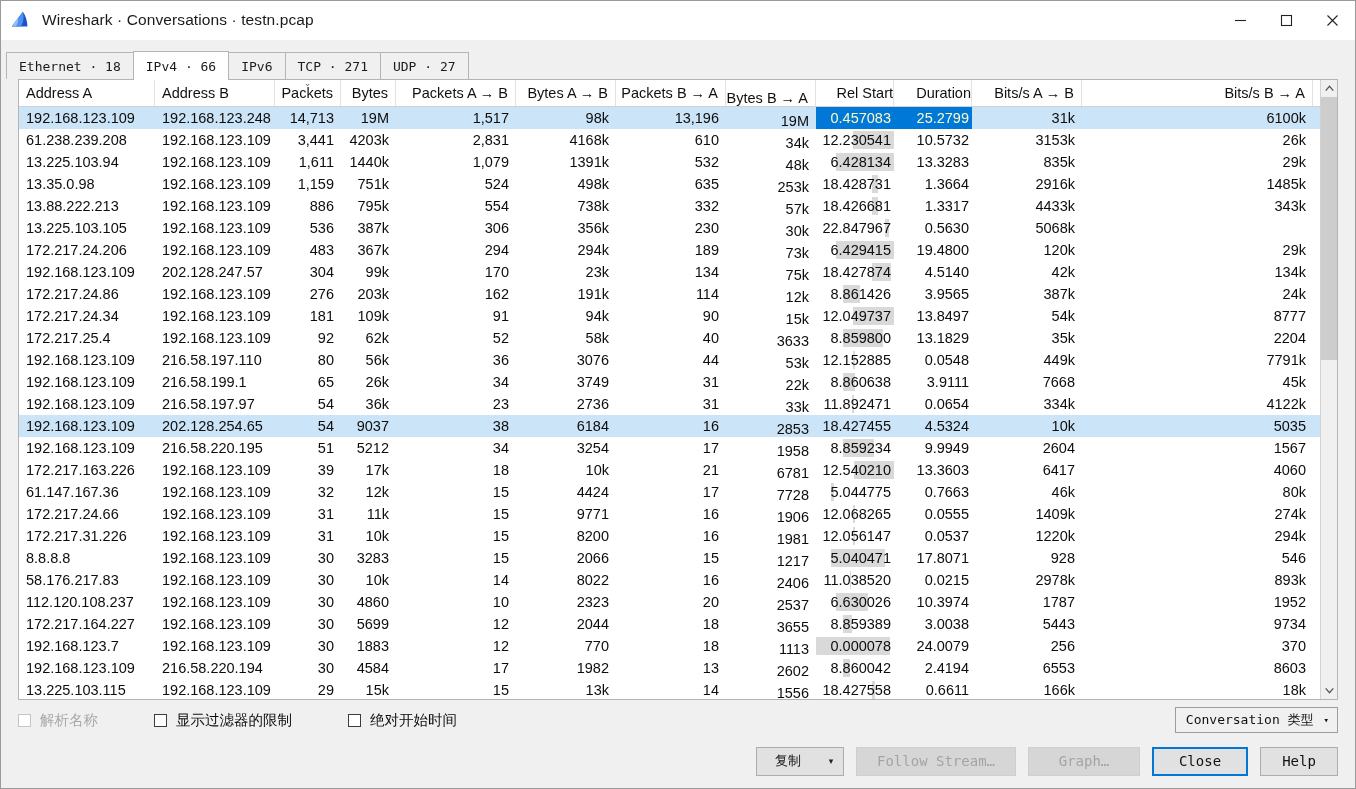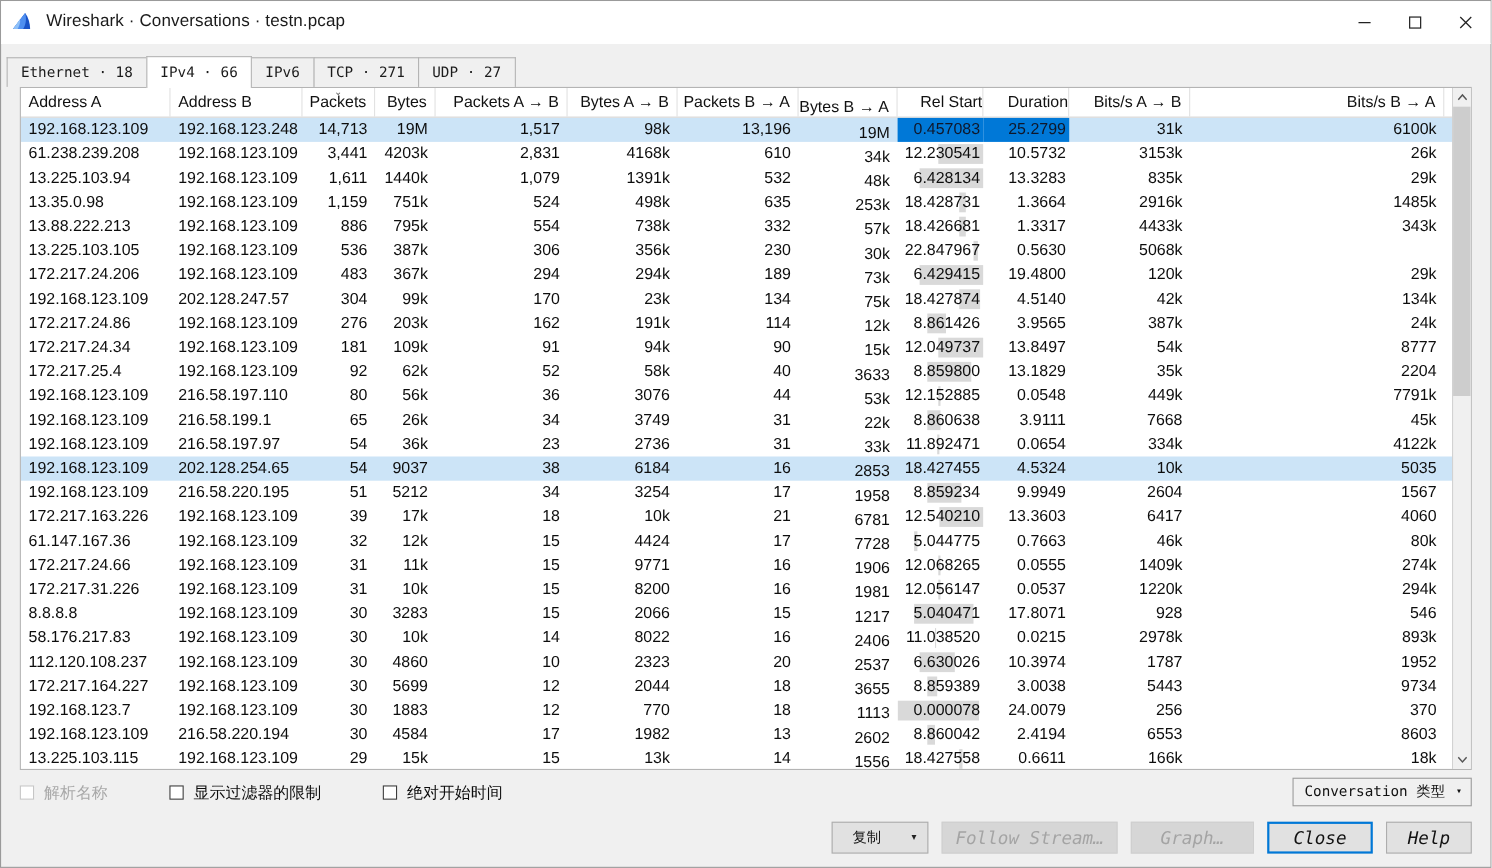--- a/index.html
+++ b/index.html
@@ -111,21 +111,21 @@
     white-space: nowrap; overflow: hidden;
     position: relative;
   }
   .cell.num { justify-content: flex-end; }
   .cell .txt { position: relative; z-index: 2; }
   .timebar {
     position: absolute; top: 2px; bottom: 2px;
     background: #d9d9d9; z-index: 1;
   }
   .row.sel .timebar { background: transparent; }
-  .cell.selcell { background: #0078d7; color: #0f172a; }
+  .cell.selcell { background: #0078d7; color: #fef9c3; }
 
   
   .c-aa  { width: 136px; }
   .c-ab  { width: 120px; }
   .c-pk  { width: 66px; }
   .c-by  { width: 55px; }
   .c-pab { width: 120px; }
   .c-bab { width: 100px; }
   .c-pba { width: 110px; }
   .c-bba { width: 90px; align-items: flex-end; }
@@ -192,24 +192,23 @@
     display: flex; align-items: center; justify-content: flex-end;
     padding: 0 17px 6px 17px;
     gap: 12px;
   }
   .btn {
     height: 29px;
     border: 1px solid #adadad;
     background: #e1e1e1;
     display: flex; align-items: center; justify-content: center;
     font-family: "DejaVu Sans Mono", monospace;
-    font-size: 16px; color: #111;
+    font-size: 14px; color: #111;
     padding: 0 16px;
     white-space: nowrap;
-    font-style: italic;
   }
   .btn.disabled { color: #a4a4a4; background: #d6d6d6; border-color: #cfcfcf; }
   .btn.default { border: 2px solid #0078d7; background: #e1e1e1; }
   #copy-btn {
     display: flex; align-items: stretch;
     border: 1px solid #adadad; background: #e1e1e1; height: 29px;
   }
   #copy-main {
     display: flex; align-items: center; justify-content: center;
     padding: 0 18px; font-size: 13px; color: #111;

